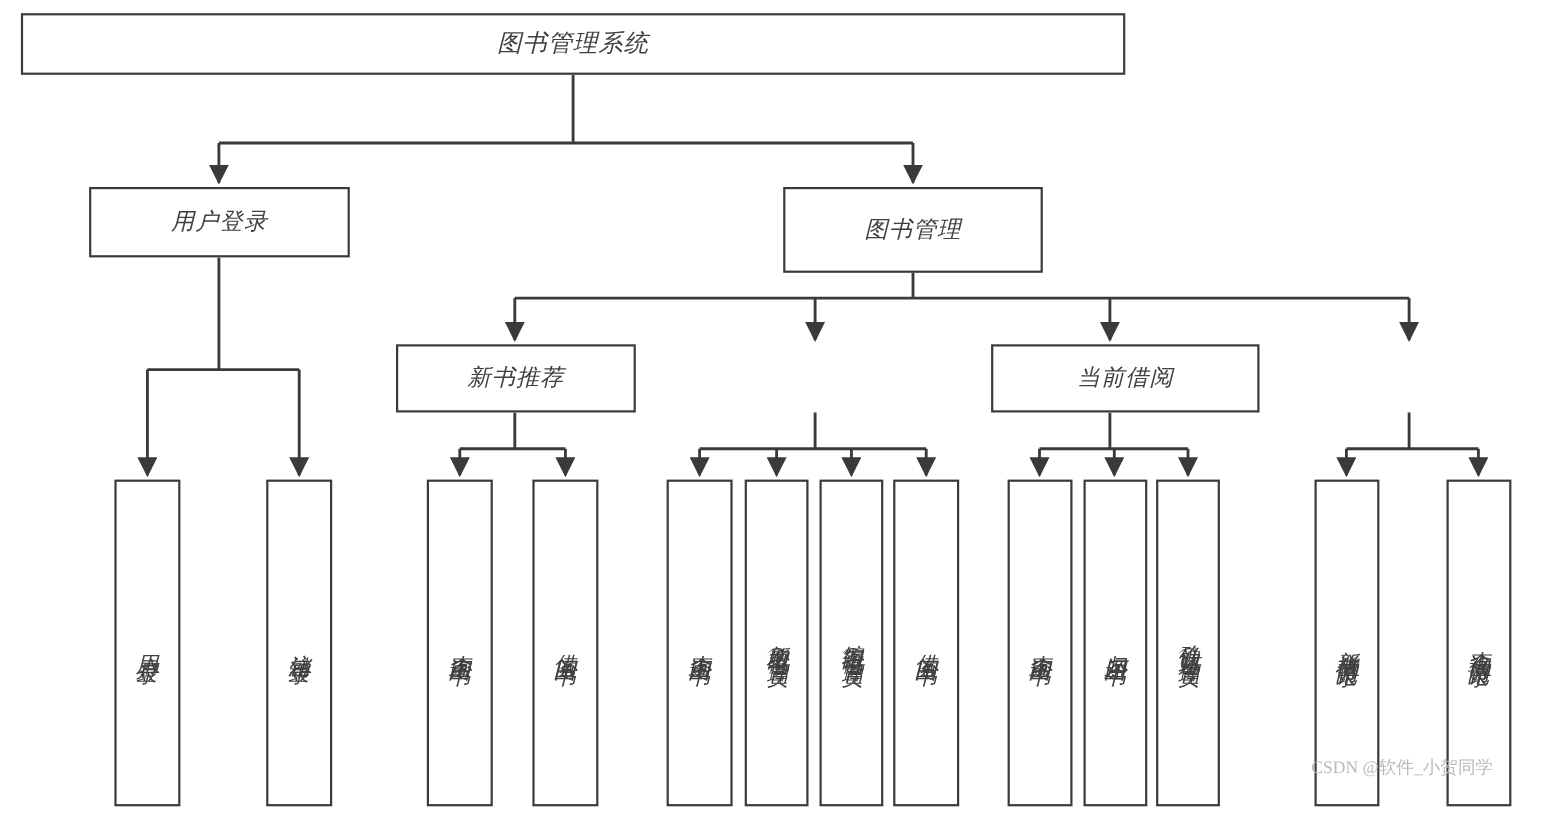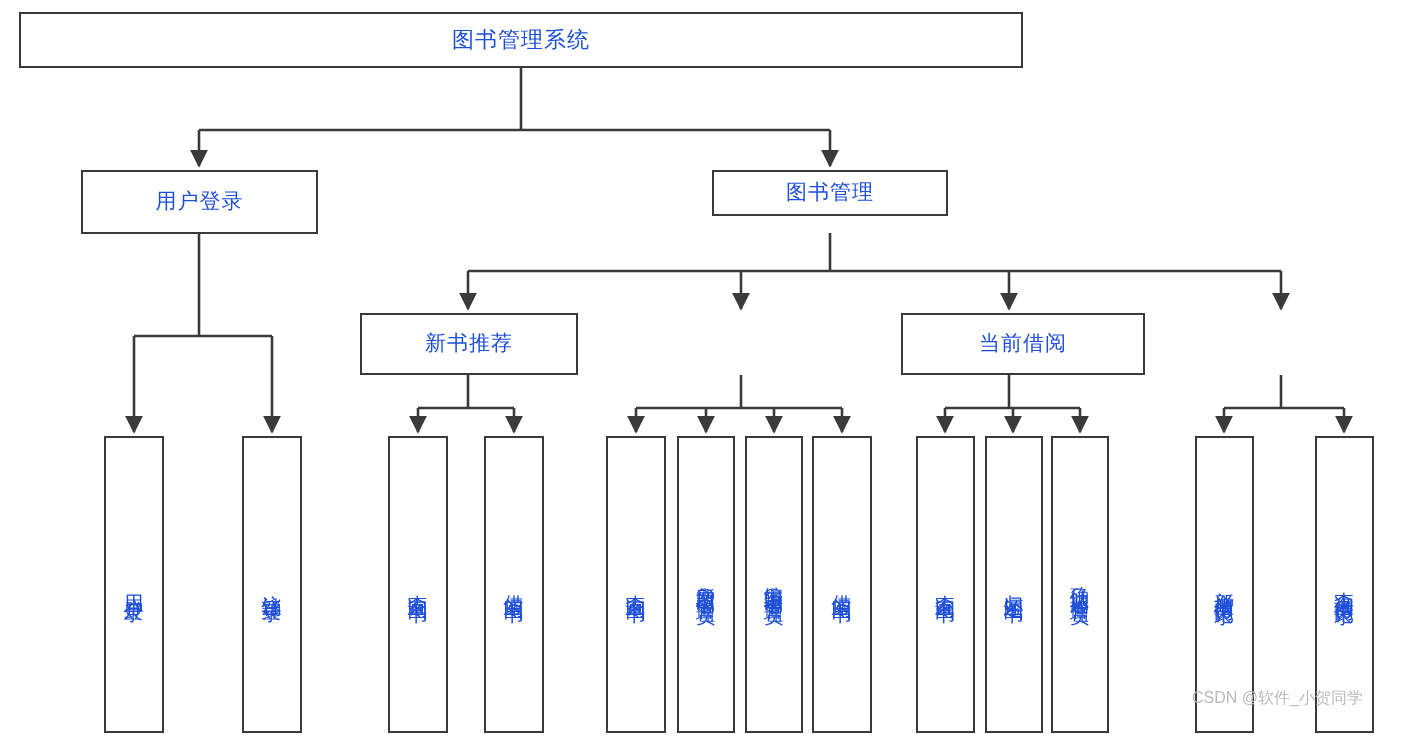--- a/index.html
+++ b/index.html
@@ -27,22 +27,23 @@
     pointer-events: none;
   }
   .node {
     position: absolute;
     box-sizing: border-box;
     background: #ffffff;
     border: 2px solid #3a3a3a;
     display: flex;
     align-items: center;
     justify-content: center;
-    color: #1d4ed8;
+    color: #404040;
     z-index: 2;
+    font-style: italic;
   }
   .node.h {
     
     font-size: 21px;
     line-height: 1.1;
     letter-spacing: 1px;
   }
   .node.root {
     font-size: 22px;
   }
@@ -61,21 +62,21 @@
     letter-spacing: 3px;
   }
   .watermark {
     position: absolute;
     left: 1192px;
     top: 688px;
     font-size: 16px;
     color: #b9b9b9;
     white-space: nowrap;
     z-index: 3;
-    font-family: Liberation Sans, sans-serif;
+    font-family: Liberation Serif, serif;
   }
 </style>
 </head>
 <body>
 
 <div id="canvas">
 
   <svg id="wires" viewBox="0 0 1405 747">
     <defs>
       <marker id="arrow" viewBox="0 0 10 10" refX="9" refY="5" markerWidth="7" markerHeight="7" orient="auto-start-reverse">
@@ -128,21 +129,21 @@
   </svg>
 
   <div class="node h root" style="left:19px; top:12px; width:1004px; height:56px;">
     <span>图书管理系统</span>
   </div>
 
   <div class="node h" style="left:81px; top:170px; width:237px; height:64px;">
     <span>用户登录</span>
   </div>
 
-  <div class="node h" style="left:712px; top:170px; width:236px; height:46px;">
+  <div class="node h" style="left:712px; top:170px; width:236px; height:78px;">
     <span>图书管理</span>
   </div>
 
   <div class="node h" style="left:360px; top:313px; width:218px; height:62px;align-items:center;">
     <span>新书推荐</span>
   </div>
 
 
   <div class="node h" style="left:901px; top:313px; width:244px; height:62px;">
     <span>当前借阅</span>

